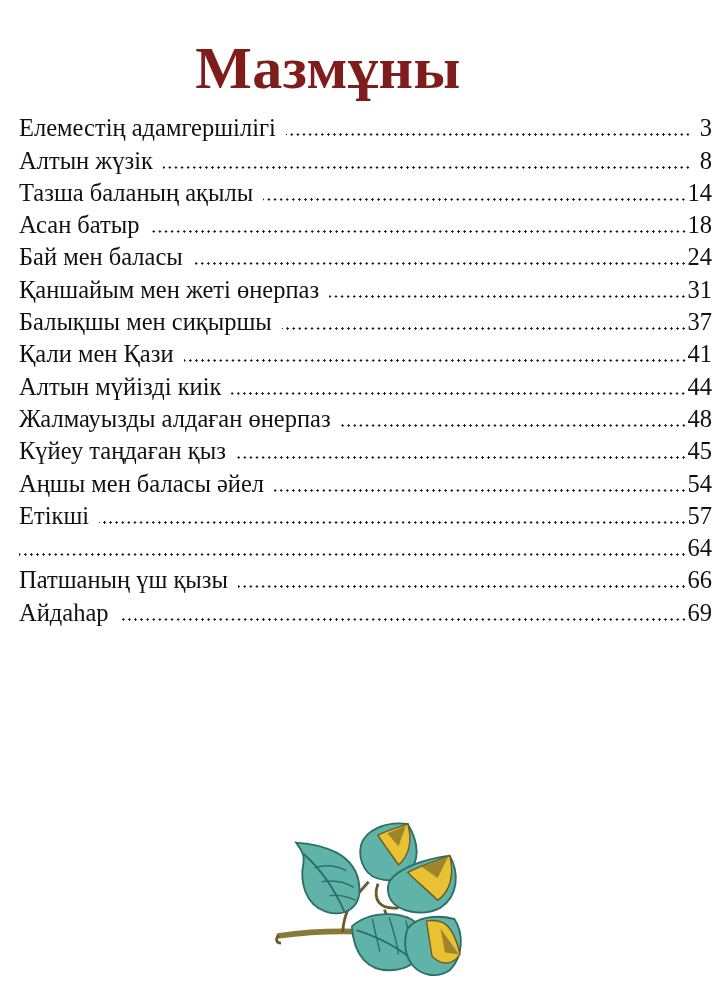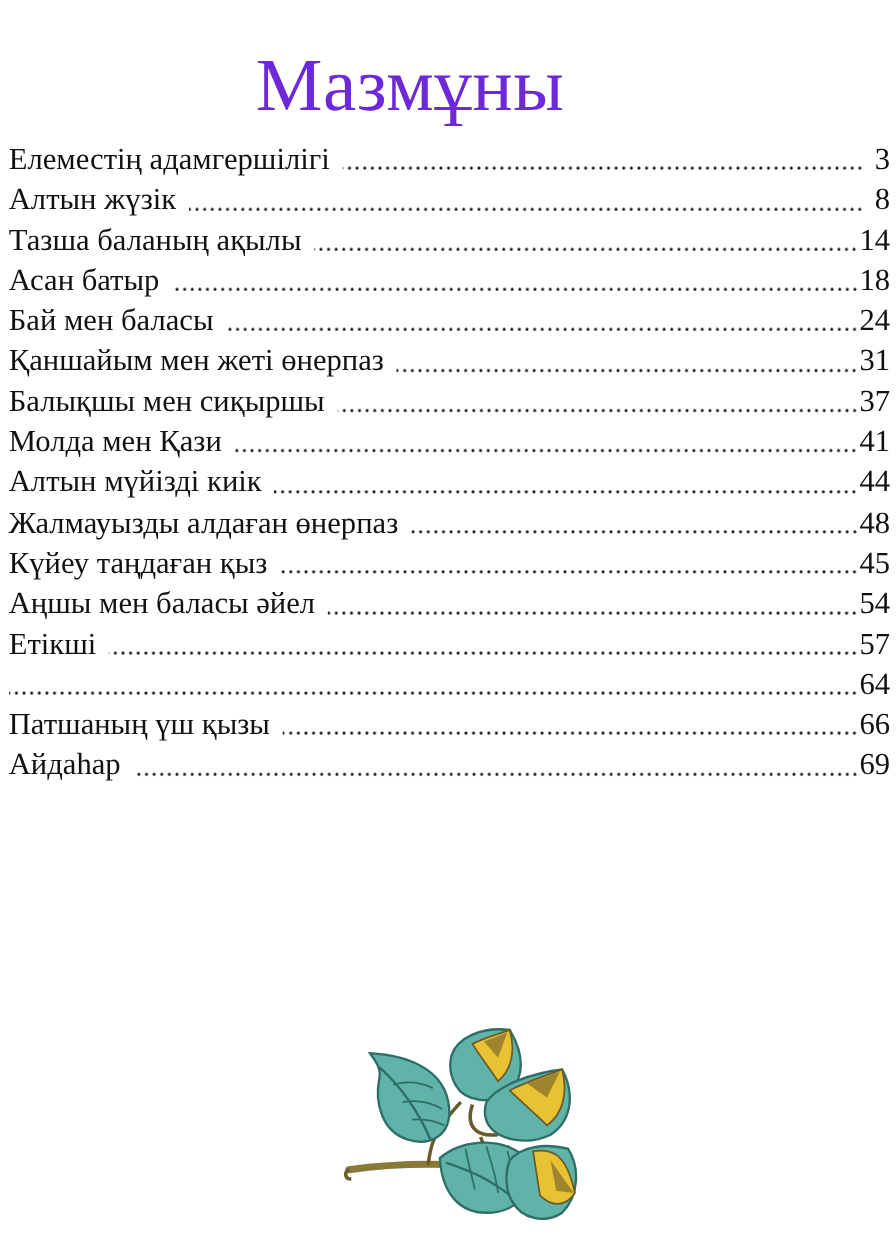--- a/index.html
+++ b/index.html
@@ -15,43 +15,44 @@
       font-family: "Liberation Serif", "DejaVu Serif", serif;
       color: #111111;
     }
     .page-title {
       position: absolute;
       top: 0;
       left: 0;
       width: 656px;
       text-align: center;
       font-size: 60px;
-      font-weight: normal;
+      font-weight: bold;
       line-height: 56px;
       padding-top: 0px;
       letter-spacing: 0.5px;
-      color: #6d28d9;
+      color: #7f1d1d;
     }
     .toc {
       position: absolute;
       top: 112px;
       left: 7px;
       width: 705px;
       margin: 0;
       padding: 0;
       list-style: none;
     }
     .toc-row {
       display: flex;
-      align-items: flex-start;
+      align-items: flex-end;
       height: 32.3px;
       font-size: 24.5px;
       line-height: 32px;
       white-space: nowrap;
       cursor: pointer;
+      margin-left: 12px;
     }
     .toc-title {
       flex: 0 0 auto;
       padding-right: 10px;
     }
     .toc-leader {
       flex: 1 1 auto;
       overflow: hidden;
       position: relative;
       height: 20px;
@@ -122,21 +123,21 @@
     <span class="toc-title">Қаншайым мен жеті өнерпаз</span>
     <span class="toc-leader"></span>
     <span class="toc-page">31</span>
   </li>
   <li class="toc-row">
     <span class="toc-title">Балықшы мен сиқыршы</span>
     <span class="toc-leader"></span>
     <span class="toc-page">37</span>
   </li>
   <li class="toc-row">
-    <span class="toc-title">Молда мен Қази</span>
+    <span class="toc-title">Қали мен Қази</span>
     <span class="toc-leader"></span>
     <span class="toc-page">41</span>
   </li>
   <li class="toc-row">
     <span class="toc-title">Алтын мүйізді киік</span>
     <span class="toc-leader"></span>
     <span class="toc-page">44</span>
   </li>
   <li class="toc-row">
     <span class="toc-title">Жалмауызды алдаған өнерпаз</span>

